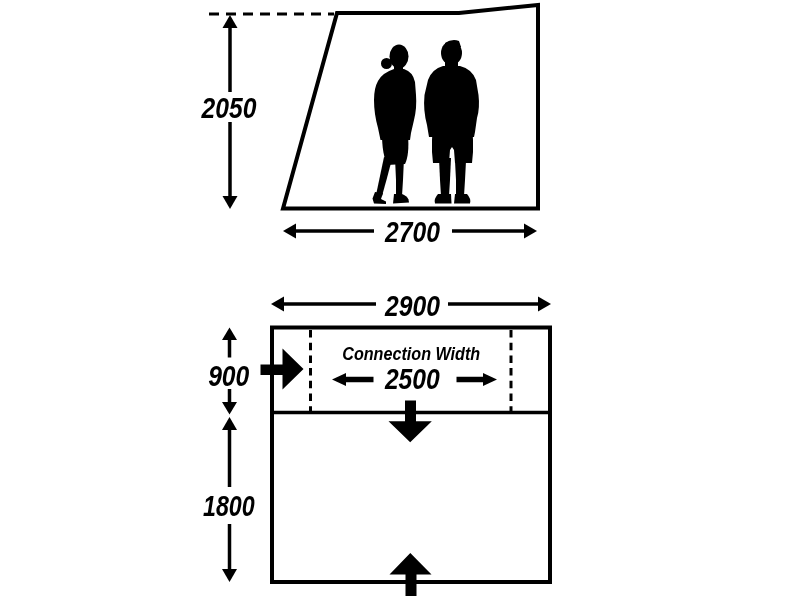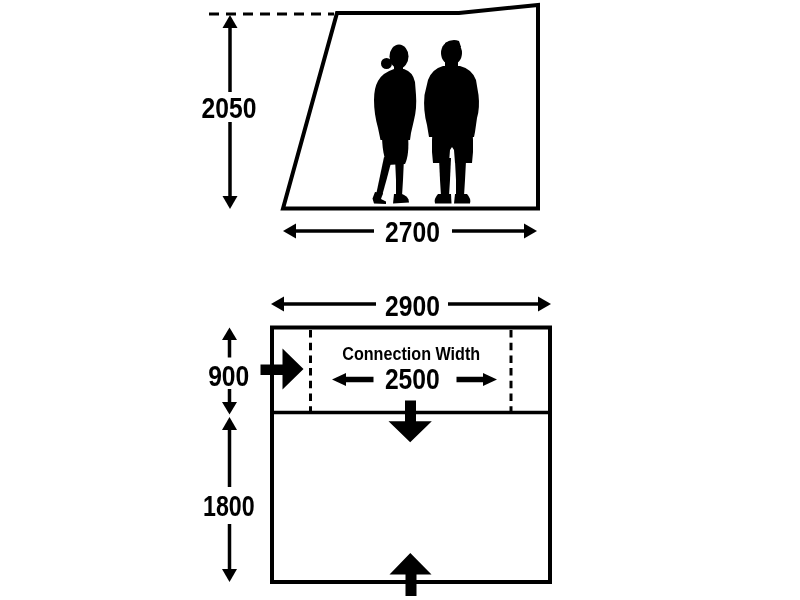--- a/index.html
+++ b/index.html
@@ -1,16 +1,16 @@
 <!DOCTYPE html>
 <html><head>
 <meta charset="utf-8">
 <style>
   html,body{margin:0;padding:0;background:#ffffff;}
-  .stage{width:776px;height:600px;position:relative;overflow:hidden;background:#22c55e;}
+  .stage{width:776px;height:600px;position:relative;overflow:hidden;background:#22c55e;font-style:italic;}
   text{font-family:"Liberation Sans",sans-serif;font-weight:bold;fill:#000;}
 </style>
 </head>
 <body>
 <div class="stage">
 <svg width="800" height="600" viewBox="0 0 800 600">
 
   <rect x="0" y="0" width="800" height="600" fill="#ffffff"></rect>
 
   <path d="M283,208.5 L337,13 L459,13 L538,5 L538,208.5 Z" fill="none" stroke="#000" stroke-width="4" stroke-linejoin="miter"></path>

